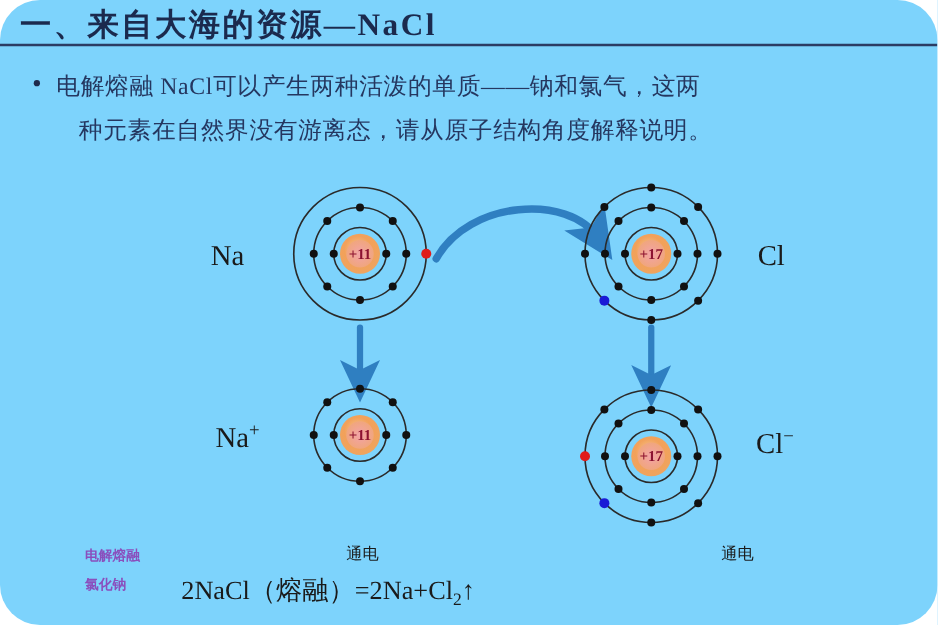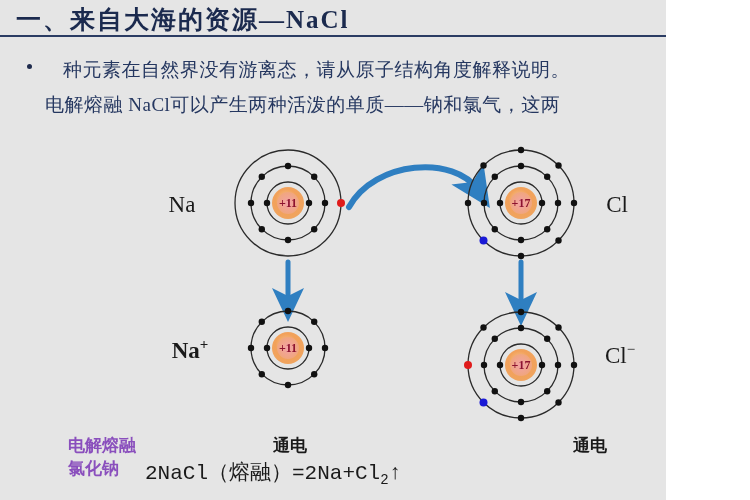--- a/index.html
+++ b/index.html
@@ -9,24 +9,25 @@
   }
   body {
     width: 750px;
     height: 500px;
     overflow: hidden;
     font-family: "Liberation Serif", "DejaVu Serif", serif;
     position: relative;
   }
   #slide {
     position: relative;
-    width: 666px;
+    width: 750px;
     height: 500px;
-    background: #e5e5e5;
+    background: #7dd3fc;
     overflow: hidden;
+    border-radius: 32px;
   }
 
   
   .title-row {
     position: absolute;
     left: 0px;
     top: 2px;
     width: 750px;
     height: 34px;
   }
@@ -89,58 +90,57 @@
     color: #1a1a1a;
     white-space: nowrap;
     transform: translate(-50%, -50%);
   }
   .lbl sup { font-size: 15px; vertical-align: super; }
 
   
   .note-purple {
     position: absolute;
     font-family: "Liberation Serif", "DejaVu Serif", serif;
-    font-size: 17px;
+    font-size: 11px;
     font-weight: bold;
     color: #8a4fbd;
     white-space: nowrap;
     line-height: 23px;
   }
   .eq {
     position: absolute;
-    font-family: Liberation Mono, monospace;
+    font-family: Liberation Serif, serif;
     font-size: 21px;
     color: #1a1a1a;
     white-space: nowrap;
   }
   .eq sub { font-size: 14px; vertical-align: sub; }
   .cond {
     position: absolute;
     font-family: "Liberation Serif", "DejaVu Serif", serif;
-    font-size: 17px;
+    font-size: 13px;
     color: #1a1a1a;
     white-space: nowrap;
     transform: translateX(-50%);
-    font-weight: bold;
   }
 </style>
 </head>
 <body>
 
 <div id="slide">
 
   <div class="title-row">
     <div class="title-text">一、来自大海的资源—NaCl</div>
     <div class="title-rule"></div>
   </div>
 
   <div class="bullet-dot"></div>
   <div class="para">
+    <span class="para-line l1">电解熔融 NaCl可以产生两种活泼的单质——钠和氯气，这两</span>
     <span class="para-line l2">种元素在自然界没有游离态，请从原子结构角度解释说明。</span>
-    <span class="para-line l1">电解熔融 NaCl可以产生两种活泼的单质——钠和氯气，这两</span>
   </div>
 
   <svg width="750" height="500" style="position:absolute;left:0;top:0;">
     <defs>
       <marker id="ah" markerWidth="7" markerHeight="7" refX="3.2" refY="3.2" orient="auto">
         <path d="M0,0 L6.8,3.2 L0,6.4 L1.6,3.2 Z" fill="#2f7fc1"></path>
       </marker>
       <radialGradient id="nucg" cx="45%" cy="40%" r="62%">
         <stop offset="0%" stop-color="#f6c99a"></stop>
         <stop offset="55%" stop-color="#f2a15a"></stop>
@@ -229,21 +229,21 @@
       <circle cx="37" cy="0" r="3.2" fill="#111"></circle>
       <circle cx="26.2" cy="-26.2" r="3.2" fill="#111"></circle>
       <circle cx="0" cy="-37" r="3.2" fill="#111"></circle>
       <circle cx="-26.2" cy="-26.2" r="3.2" fill="#111"></circle>
       <circle cx="-37" cy="0" r="3.2" fill="#111"></circle>
       <circle cx="-26.2" cy="26.2" r="3.2" fill="#111"></circle>
       <circle cx="0" cy="37" r="3.2" fill="#111"></circle>
       <circle cx="26.2" cy="26.2" r="3.2" fill="#111"></circle>
     </svg>
   </div>
-  <div class="lbl" style="left:190px; top:350px;font-weight:bold;"><span>Na</span><sup>+</sup></div>
+  <div class="lbl" style="left:190px; top:350px;"><span>Na</span><sup>+</sup></div>
 
   <div class="atom" style="left:521px; top:365px;">
     <svg width="128" height="128" viewBox="-64 -64 128 128">
       <circle r="21" fill="none" stroke="#2a2a2a" stroke-width="1.3"></circle>
       <circle r="37" fill="none" stroke="#2a2a2a" stroke-width="1.3"></circle>
       <circle r="53" fill="none" stroke="#2a2a2a" stroke-width="1.3"></circle>
       <circle r="16" fill="url(#nucg)"></circle>
       <circle r="11" fill="url(#nucpink)"></circle>
       <text x="0" y="4" text-anchor="middle" font-family="'Liberation Serif',serif" font-size="12" font-weight="bold" fill="#8c1330">+17</text>
       <circle cx="-21" cy="0" r="3.2" fill="#111"></circle>

